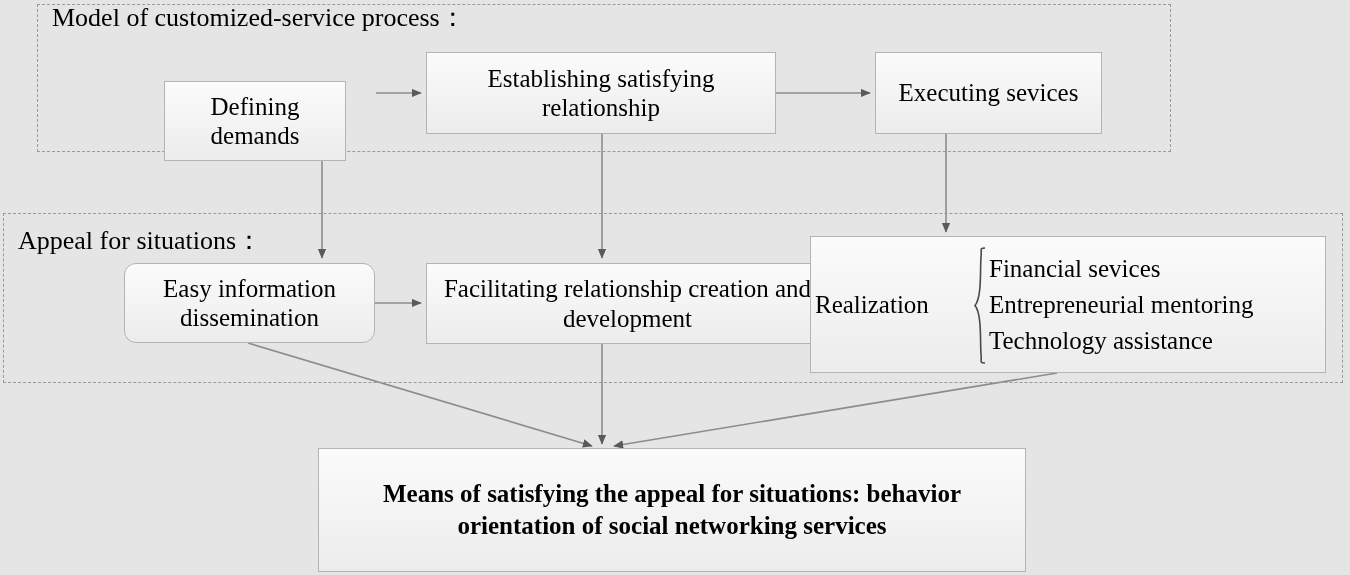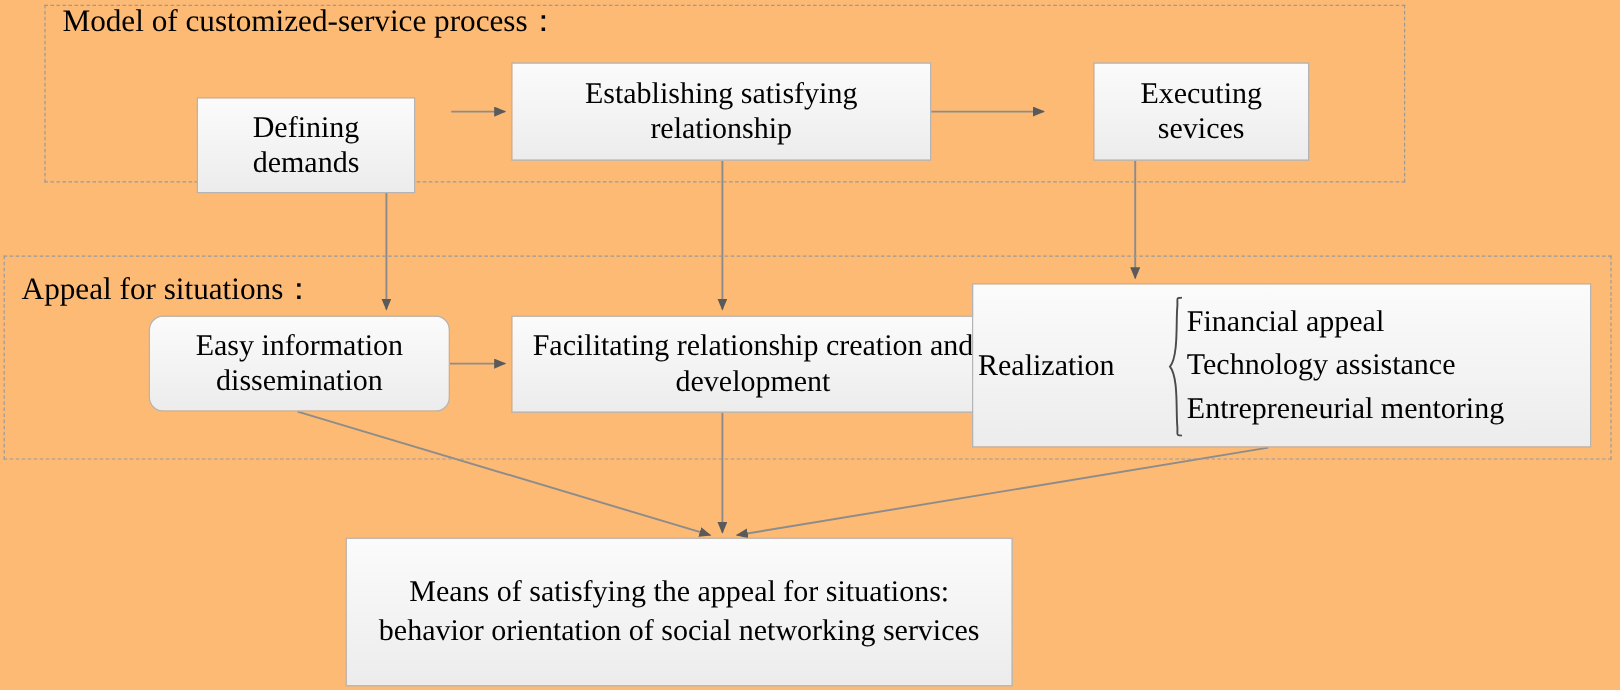--- a/index.html
+++ b/index.html
@@ -11,21 +11,21 @@
     width: 1350px;
     height: 575px;
     font-family: "Liberation Serif", "DejaVu Serif", serif;
     color: #000000;
     overflow: hidden;
   }
   #stage {
     position: relative;
     width: 1350px;
     height: 575px;
-    background: #fdba74;
+    background: #e5e5e5;
   }
   svg.wires {
     position: absolute;
     left: 0; top: 0;
     width: 1350px;
     height: 575px;
     pointer-events: none;
   }
   .group-frame {
     position: absolute;
@@ -144,45 +144,45 @@
   <div class="group-label" style="left:18px; top:227px;">Appeal for situations：</div>
 
   <div class="node" id="node-defining" style="left:164px; top:52px; width:182px; height:80px;margin-top:29px;">
     <span class="txt">Defining demands</span>
   </div>
 
   <div class="node" id="node-establishing" style="left:426px; top:52px; width:350px; height:82px;">
     <span class="txt">Establishing satisfying relationship</span>
   </div>
 
-  <div class="node" id="node-executing" style="left:911px; top:52px; width:180px; height:82px;">
+  <div class="node" id="node-executing" style="left:875px; top:52px; width:227px; height:82px;">
     <span class="txt">Executing sevices</span>
   </div>
 
   <div class="node" id="node-easyinfo" style="left:124px; top:263px; width:251px; height:80px;border-radius:12px;">
     <span class="txt">Easy information dissemination</span>
   </div>
 
   <div class="node" id="node-facilitating" style="left:426px; top:263px; width:403px; height:81px;">
     <span class="txt">Facilitating relationship creation and development</span>
   </div>
 
   <div class="node" id="node-realization" style="left:810px; top:236px; width:516px; height:137px;">
     <div class="realz-wrap">
       <span class="realz-label">Realization</span>
 
       <svg class="realz-brace" viewBox="0 0 14 117" preserveAspectRatio="none">
         <path d="M12,1 C6,1 9,2 8,10 C7,22 9,50 2,58.5 C9,67 7,95 8,107 C9,115 6,116 12,116" fill="none" stroke="#4a4a4a" stroke-width="1.6"></path>
       </svg>
 
       <div class="realz-items">
-        <div class="ritem">Financial appeal</div>
+        <div class="ritem">Financial sevices</div>
+        <div class="ritem">Entrepreneurial mentoring</div>
         <div class="ritem">Technology assistance</div>
-        <div class="ritem">Entrepreneurial mentoring</div>
       </div>
     </div>
   </div>
 
-  <div class="node" id="node-bottom" style="left:288px; top:448px; width:556px; height:124px;">
+  <div class="node" id="node-bottom" style="left:318px; top:448px; width:708px; height:124px;font-weight:bold;">
     <span class="txt">Means of satisfying the appeal for situations: behavior orientation of  social networking services</span>
   </div>
 
 </div>
 
 </body></html>

